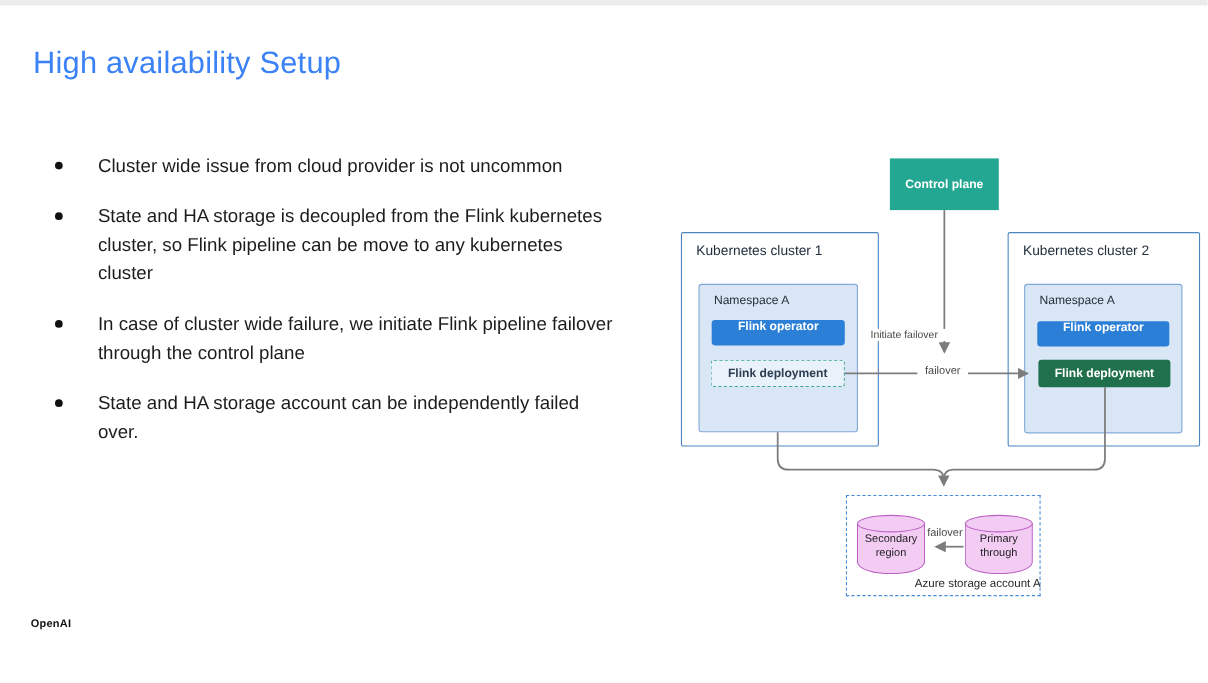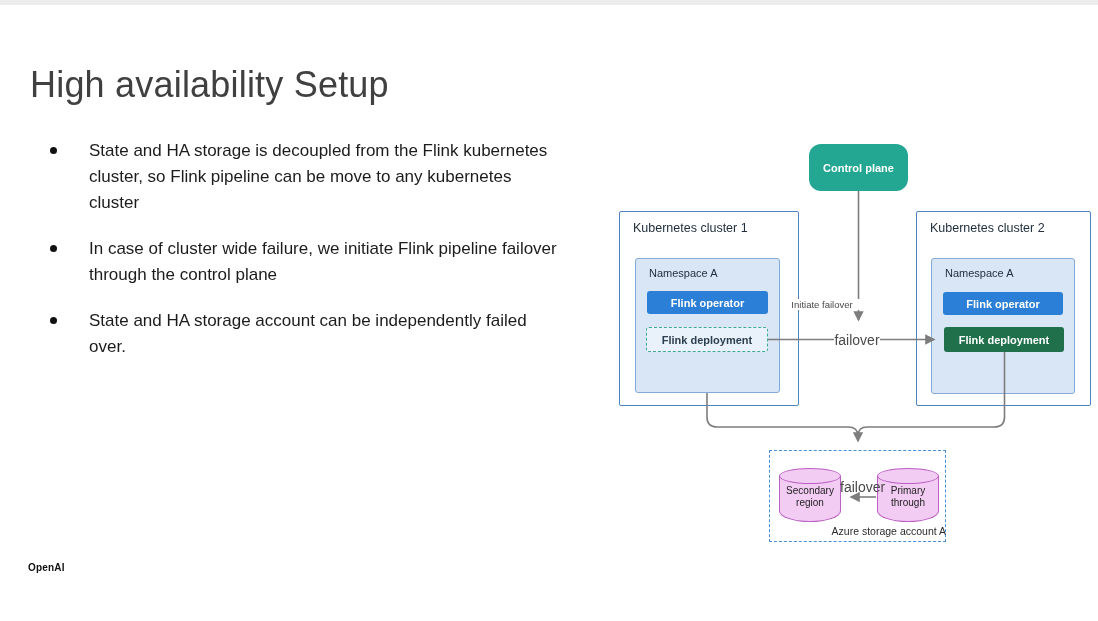--- a/index.html
+++ b/index.html
@@ -1,39 +1,39 @@
 <!DOCTYPE html>
 <html><head>
 <meta charset="utf-8">
 <style>
   html,body{margin:0;padding:0;background:#fff;}
   .slide{
     position:relative;width:1098px;height:621px;overflow:hidden;background:#ffffff;
     font-family:"Liberation Sans",sans-serif;color:#1b1b1b;
   }
   .topbar{position:absolute;left:0;top:0;width:1098px;height:5px;background:#ececec;}
-  .title{position:absolute;left:30px;top:40px;font-size:36px;font-weight:400;color:#404040;letter-spacing:.2px;}
+  .title{position:absolute;left:30px;top:22px;font-size:28px;font-weight:400;color:#3b82f6;letter-spacing:.2px;}
   .bullets{position:absolute;left:50px;top:138px;width:515px;margin:0;padding:0;list-style:none;}
   .bullets li{display:flex;margin:0 0 20px 0;font-size:17px;line-height:26px;color:#1c1c1c;}
   .bullet-dot{flex:0 0 7px;width:7px;height:7px;border-radius:50%;background:#111;margin:9px 32px 0 0;}
   .footer-logo{position:absolute;left:28px;top:562px;font-size:10px;font-weight:700;color:#111;letter-spacing:.2px;}
 
   
   .box{position:absolute;box-sizing:border-box;}
-  .control-plane{left:809px;top:144px;width:99px;height:47px;background:#23a692;border-radius:12px;
+  .control-plane{left:809px;top:144px;width:99px;height:47px;background:#23a692;border-radius:0;
     display:flex;align-items:center;justify-content:center;color:#fff;font-size:11px;font-weight:700;}
   .cluster{background:#fff;border:1.5px solid #4c86c0;border-radius:2px;}
   .cluster1{left:619px;top:211px;width:180px;height:195px;}
   .cluster2{left:916px;top:211px;width:175px;height:195px;}
   .cluster-title{position:absolute;left:13px;top:9px;font-size:12.5px;color:#22303e;}
   .namespace{background:#d8e6f6;border:1px solid #82a9d8;border-radius:3px;text-align:right;}
   .ns1{left:635px;top:258px;width:145px;height:135px;}
   .ns2{left:931px;top:258px;width:144px;height:136px;}
   .ns-label{position:absolute;left:13px;top:8px;font-size:11px;color:#24303c;}
-  .op{border-radius:3px;background:#2b7fd6;display:flex;align-items:center;justify-content:center;
+  .op{border-radius:3px;background:#2b7fd6;display:flex;justify-content:center;
       color:#fff;font-size:11px;font-weight:700;}
   .op1{left:647px;top:291px;width:121px;height:23px;}
   .op2{left:943px;top:292px;width:120px;height:23px;}
   .dep-dashed{border:1.5px dashed #3fa892;border-radius:3px;background:rgba(255,255,255,.45);
       display:flex;align-items:center;justify-content:center;color:#2d3e50;font-size:11px;font-weight:600;}
   .dep1{left:646px;top:327px;width:122px;height:25px;}
   .dep-solid{border-radius:3px;background:#20704b;display:flex;align-items:center;justify-content:center;
       color:#fff;font-size:11px;font-weight:700;}
   .dep2{left:944px;top:327px;width:120px;height:25px;}
 
@@ -46,37 +46,41 @@
   .cyl-primary{left:877px;top:468px;}
   .cyl .body{position:absolute;left:0;top:8px;width:62px;height:46px;background:#f3ccf4;
       border:1.5px solid #bb61c3;border-top:none;box-sizing:border-box;
       border-radius:0 0 31px 31px / 0 0 11px 11px;}
   .cyl .cap{position:absolute;left:0;top:0;width:62px;height:16px;background:#f3ccf4;
       border:1.5px solid #bb61c3;box-sizing:border-box;border-radius:50%;}
   .cyl .cyl-label{position:absolute;left:0;top:17px;width:62px;text-align:center;
       font-size:10px;line-height:12px;color:#222;}
 
   
-  .conn-label{position:absolute;text-align:center;font-size:14px;color:#4a4a4a;background:#fff;z-index:3;}
+  .conn-label{position:absolute;text-align:center;font-size:10px;color:#4a4a4a;background:#fff;z-index:3;}
   .lbl-initiate{left:780px;top:255px;width:84px;font-size:9.5px;margin-top:44px;}
   .lbl-failover-mid{left:834px;top:332px;width:46px;}
   .lbl-failover-storage{left:840px;top:479px;width:38px;background:transparent;}
 
   svg.connectors{position:absolute;left:0;top:0;z-index:2;pointer-events:none;}
   .z1{z-index:1;}
 </style>
 </head>
 <body>
 
 <div class="slide">
   <div class="topbar"></div>
 
   <h1 class="title">High availability Setup</h1>
 
   <ul class="bullets">
+    <li>
+      <span class="bullet-dot"></span>
+      <span>Cluster wide issue from cloud provider is not uncommon</span>
+    </li>
     <li>
       <span class="bullet-dot"></span>
       <span>State and HA storage is decoupled from the Flink kubernetes cluster, so Flink pipeline can be move to any kubernetes cluster</span>
     </li>
     <li>
       <span class="bullet-dot"></span>
       <span>In case of cluster wide failure, we initiate Flink pipeline failover through the control plane</span>
     </li>
     <li>
       <span class="bullet-dot"></span>

